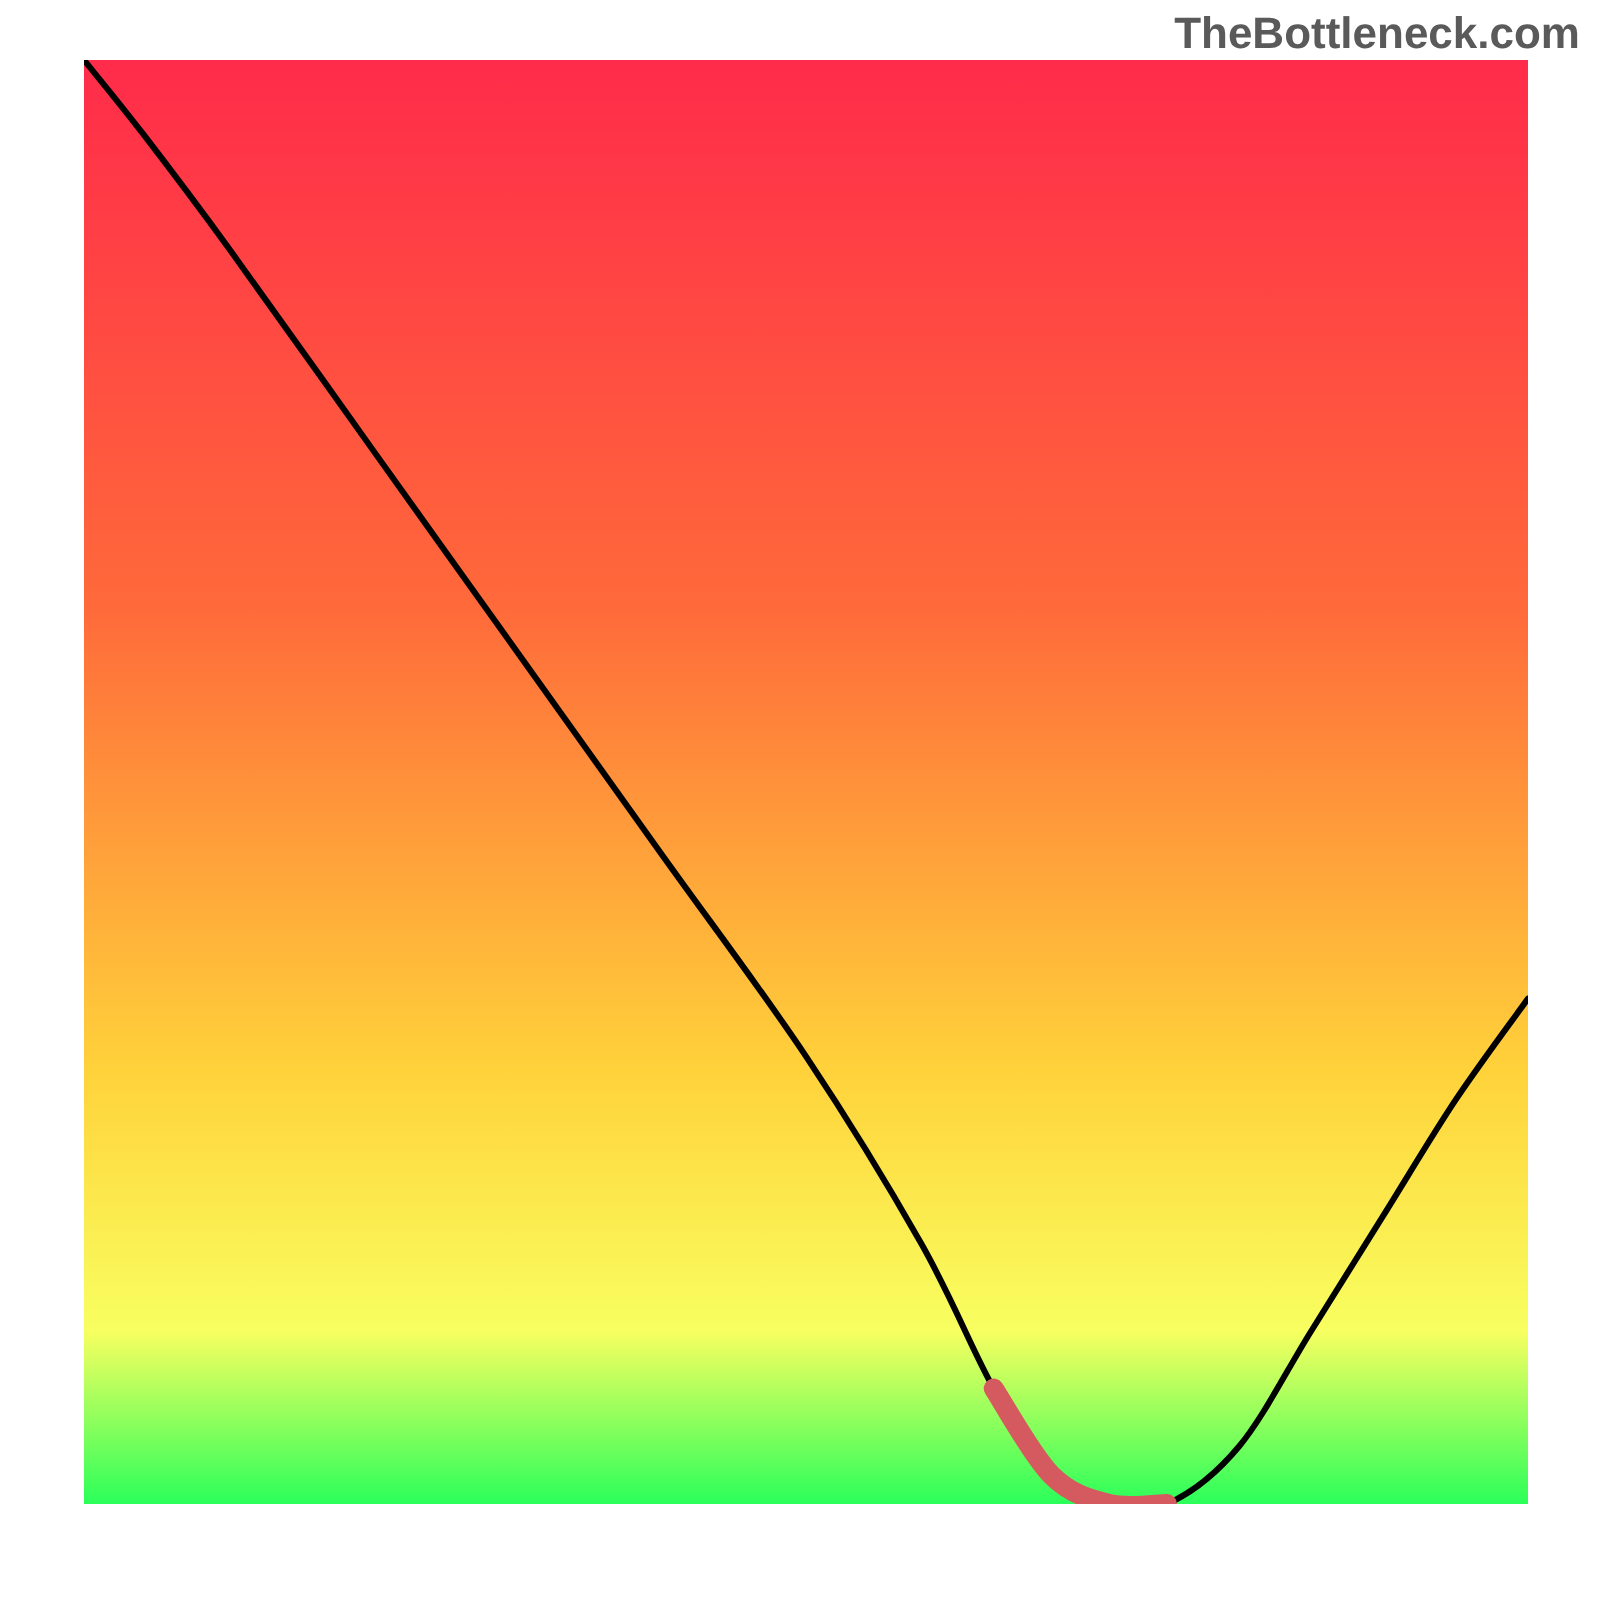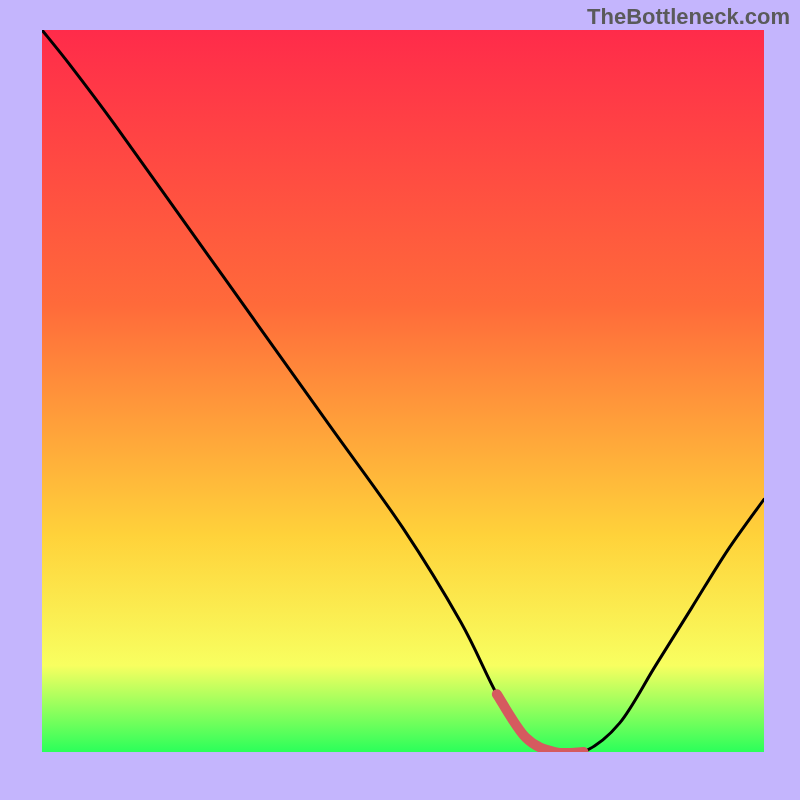--- a/index.html
+++ b/index.html
@@ -7,21 +7,21 @@
     padding: 0;
     width: 800px;
     height: 800px;
     background: #000;
     overflow: hidden;
   }
   .container {
     position: relative;
     width: 800px;
     height: 800px;
-    background: #c4b5fd;
+    background: #ffffff;
   }
   .watermark {
     position: absolute;
     top: 4px;
     right: 10px;
     font-family: Arial, Helvetica, sans-serif;
     font-size: 22px;
     font-weight: bold;
     color: #5a5a5a;
     letter-spacing: 0px;

